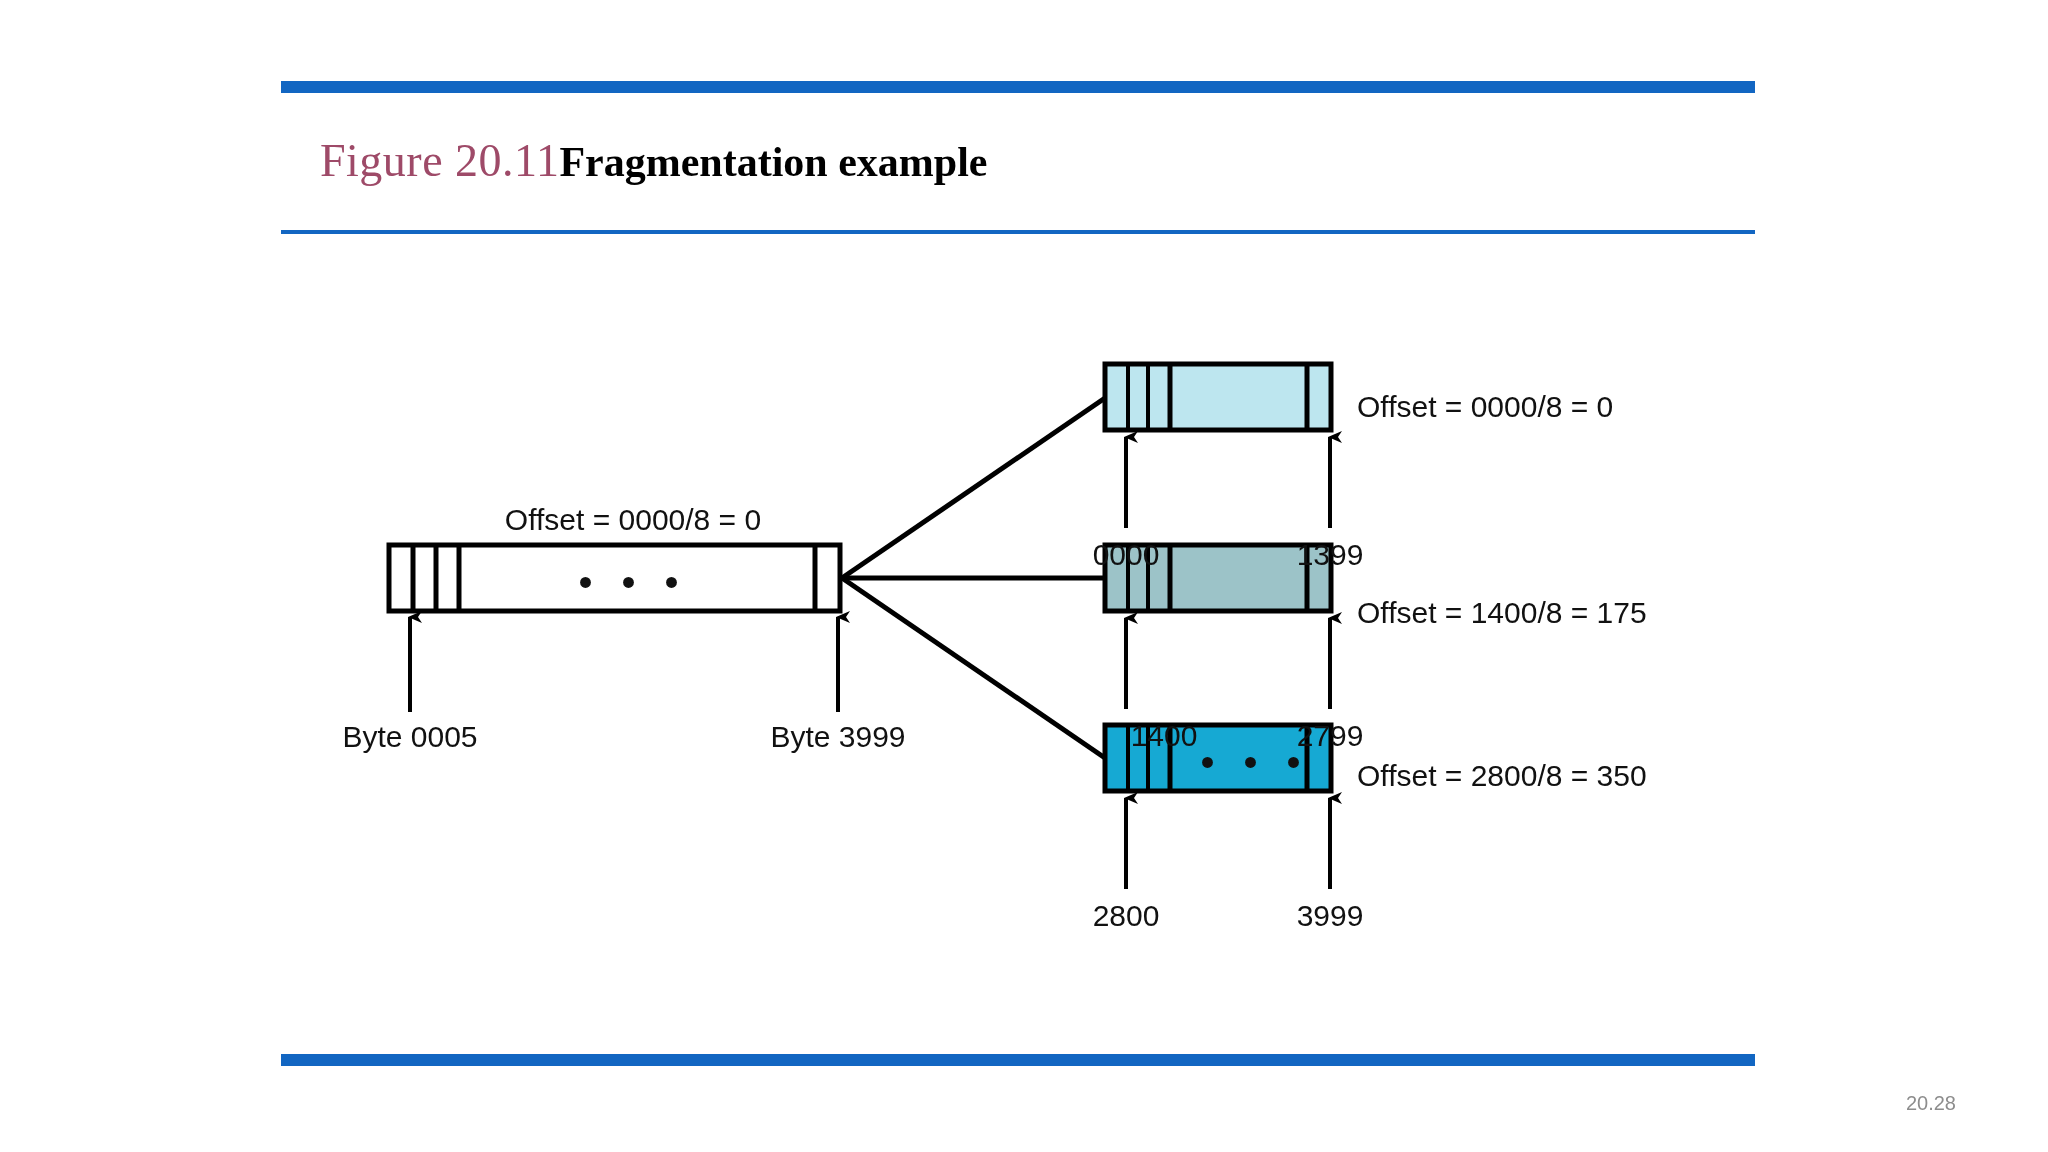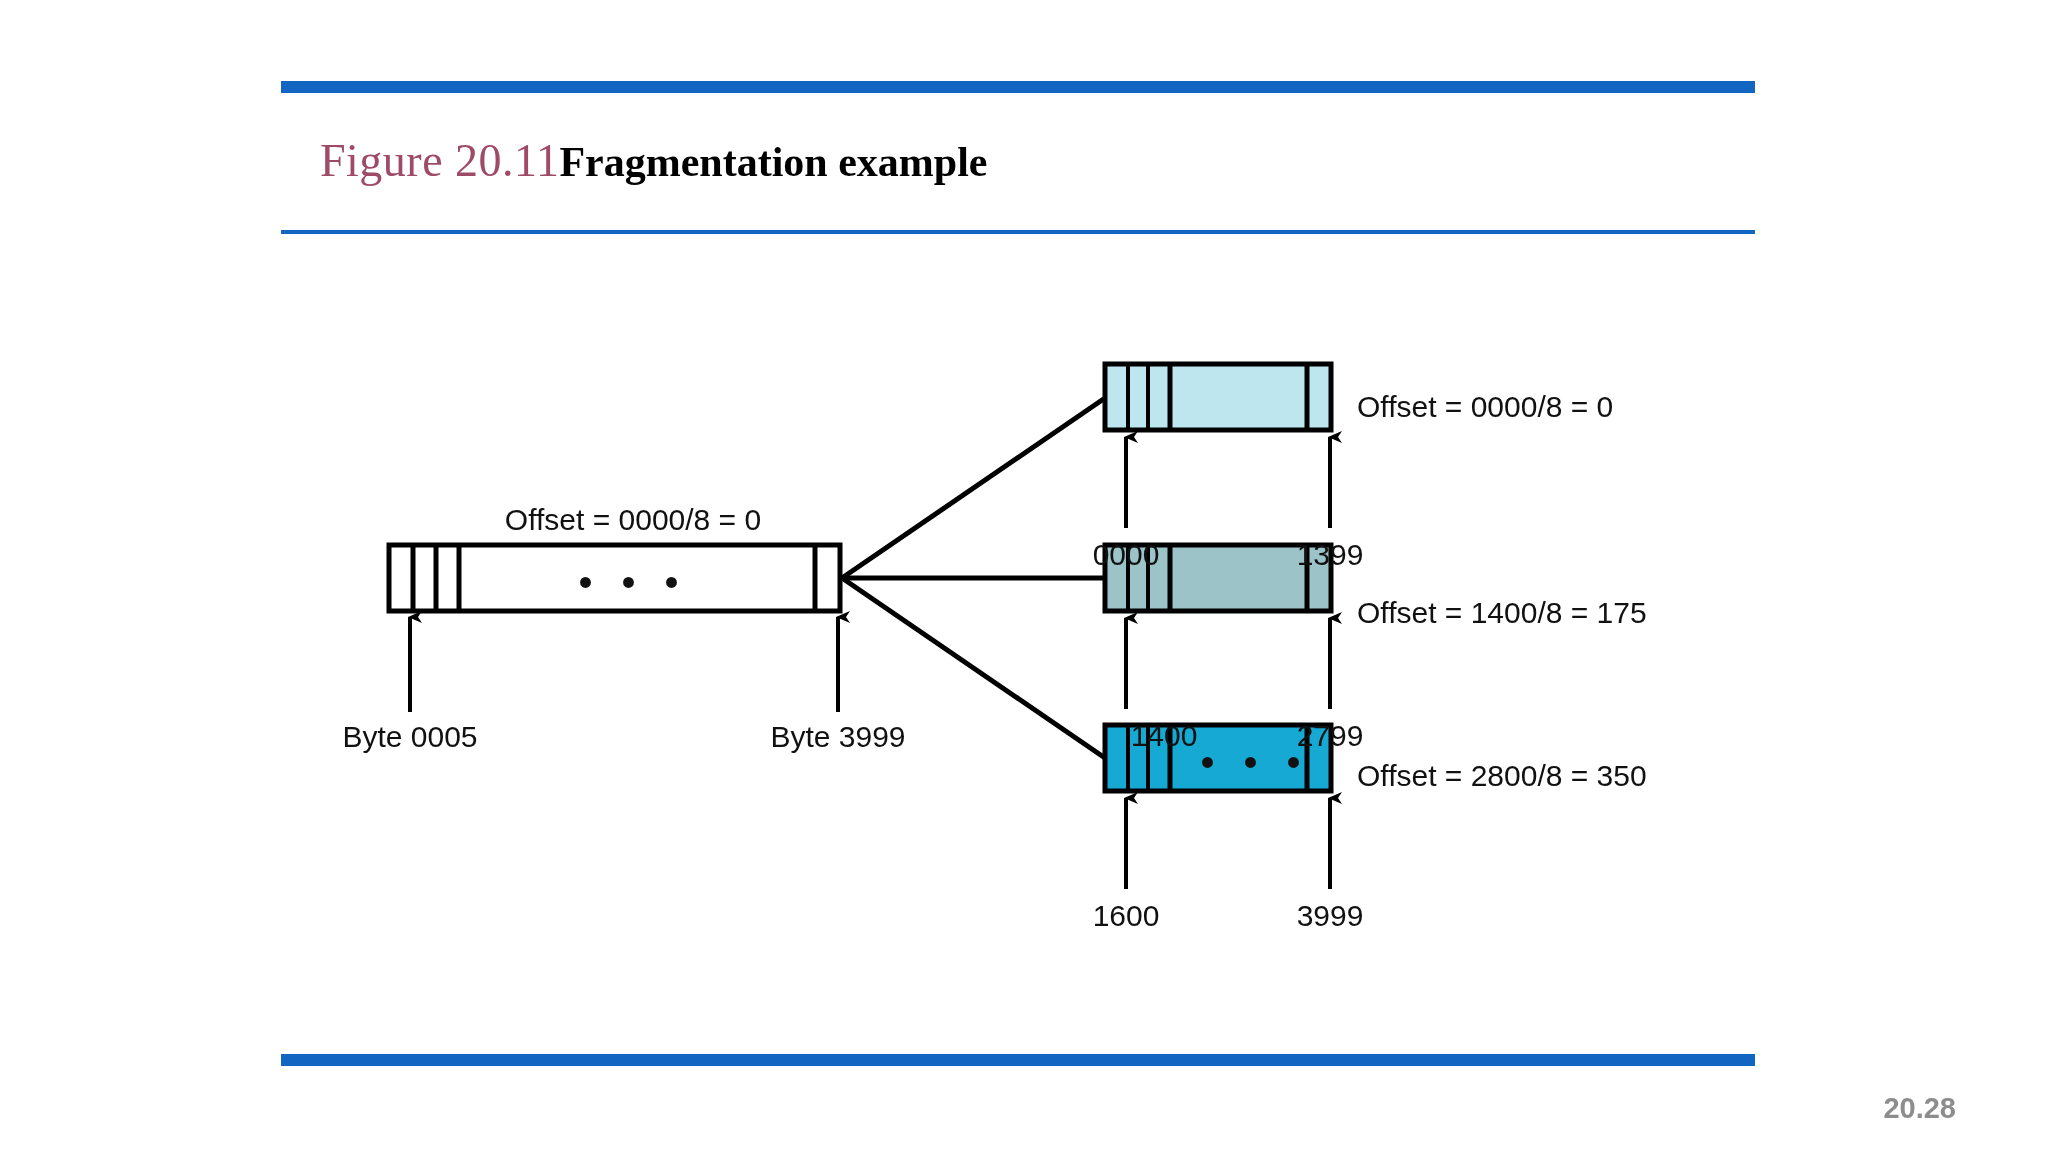--- a/index.html
+++ b/index.html
@@ -60,22 +60,22 @@
     font-weight: bold;
     font-size: 42px;
     color: #000000;
   }
 
   .page-number {
     position: absolute;
     right: 92px;
     top: 1092px;
     font-family: "Liberation Sans", sans-serif;
-    font-size: 29px;
-    font-weight: bold;
+    font-size: 20px;
+    font-weight: normal;
     color: #8d8d8d;
   }
 
   
   #diagram {
     position: absolute;
     left: 0;
     top: 0;
     width: 2048px;
     height: 1152px;
@@ -170,14 +170,14 @@
 <div class="dg-label" style="left:1357px; top:392px;">Offset = 0000/8 = 0</div>
 <div class="dg-label center" style="left:1126px; top:540px;">0000</div>
 <div class="dg-label center" style="left:1330px; top:540px;">1399</div>
 
 <div class="dg-label" style="left:1357px; top:598px;">Offset = 1400/8 = 175</div>
 <div class="dg-label center" style="left:1126px; top:721px;margin-left:38px;">1400</div>
 <div class="dg-label center" style="left:1330px; top:721px;text-align:right;">2799</div>
 
 <div class="dg-label" style="left:1357px; top:753px;margin-top:8px;">Offset = 2800/8 = 350</div>
 <div class="dg-label center" style="left:1255px; top:742px; font-size:40px; letter-spacing:9px;">• • •</div>
-<div class="dg-label center" style="left:1126px; top:901px;">1600</div>
+<div class="dg-label center" style="left:1126px; top:901px;">2800</div>
 <div class="dg-label center" style="left:1330px; top:901px;">3999</div>
 
 </body></html>

